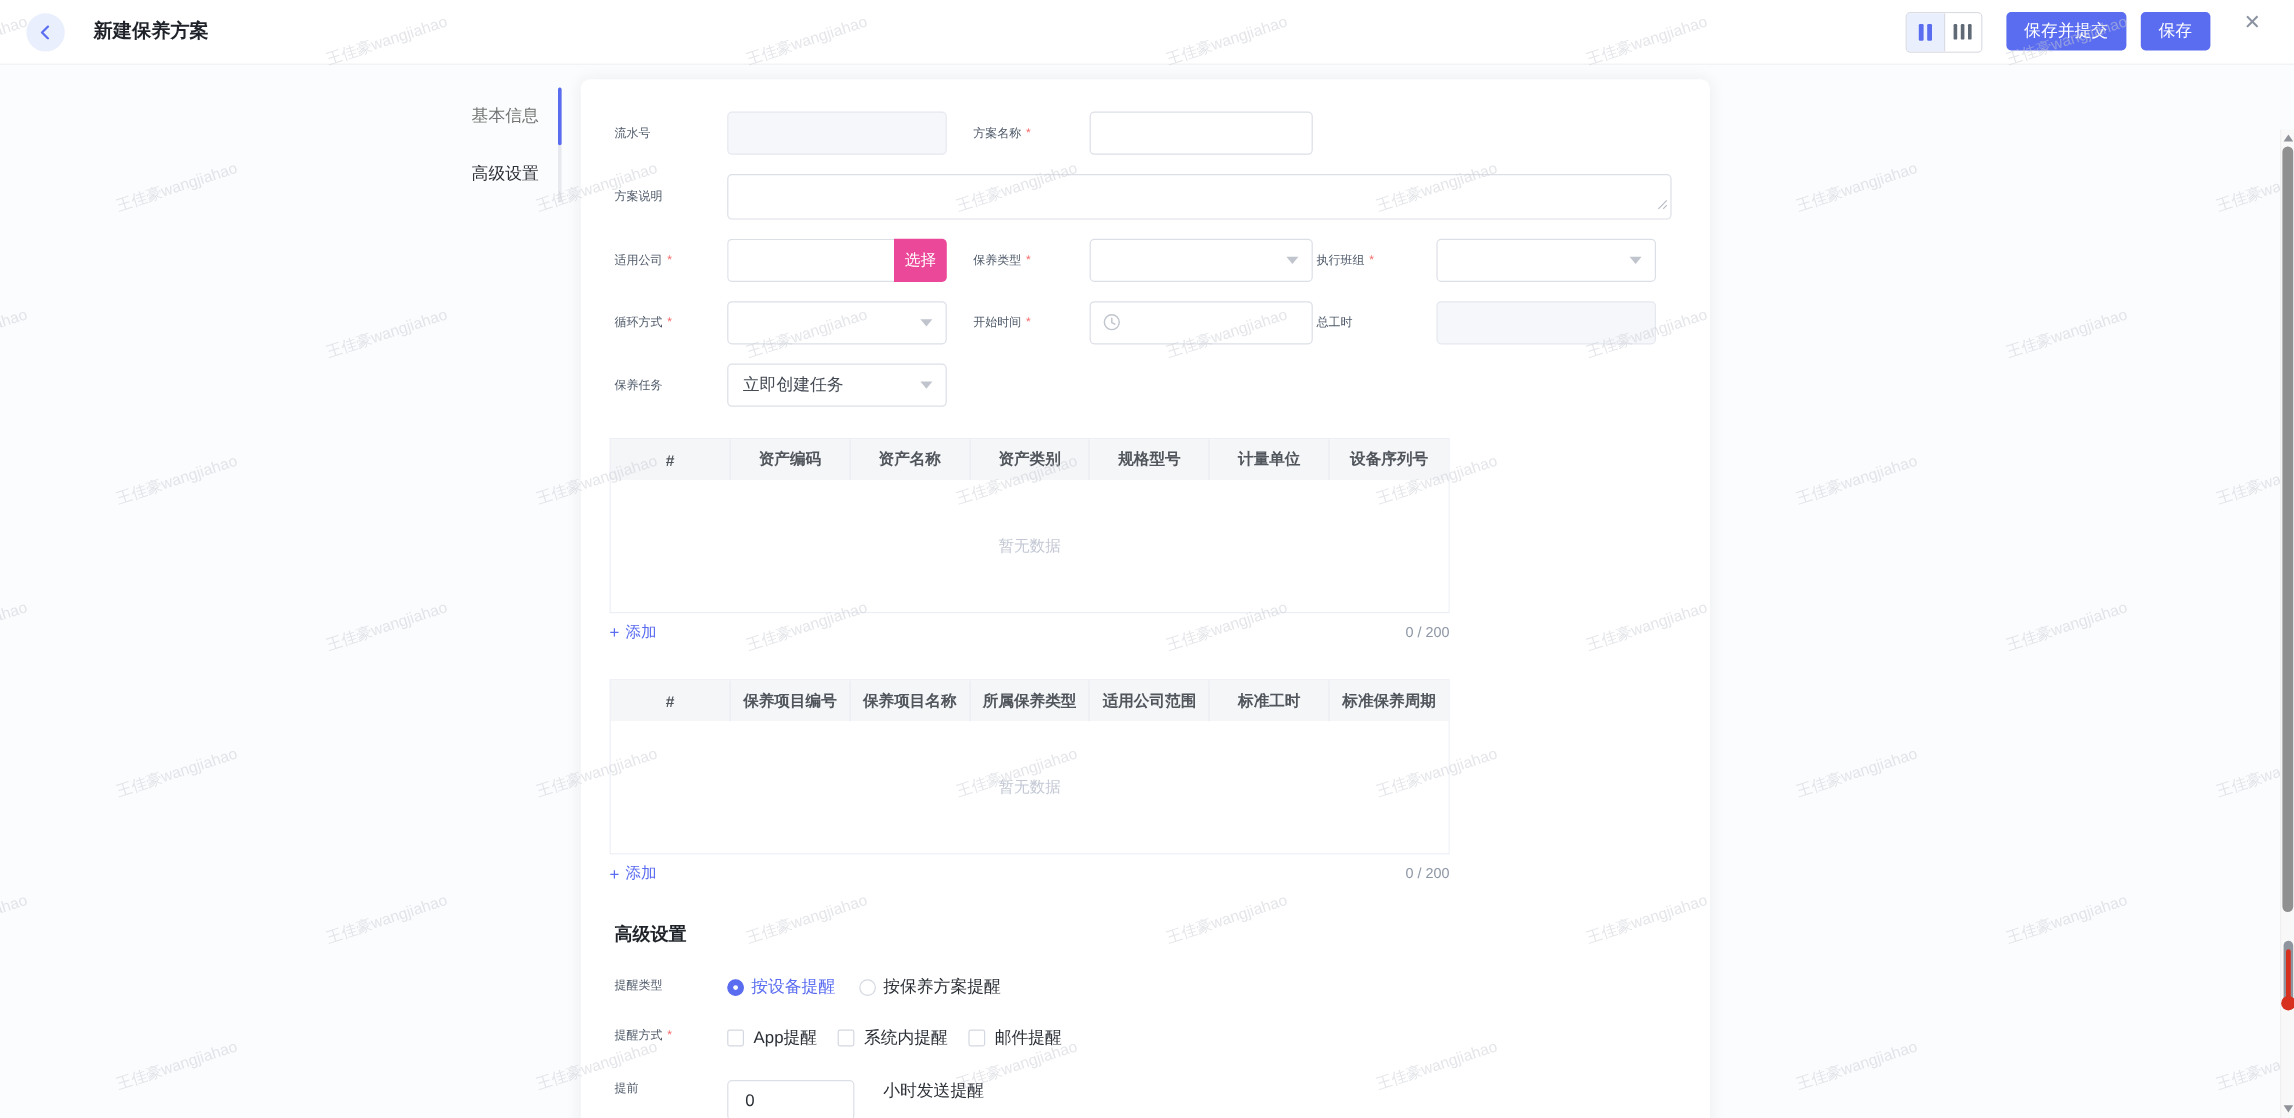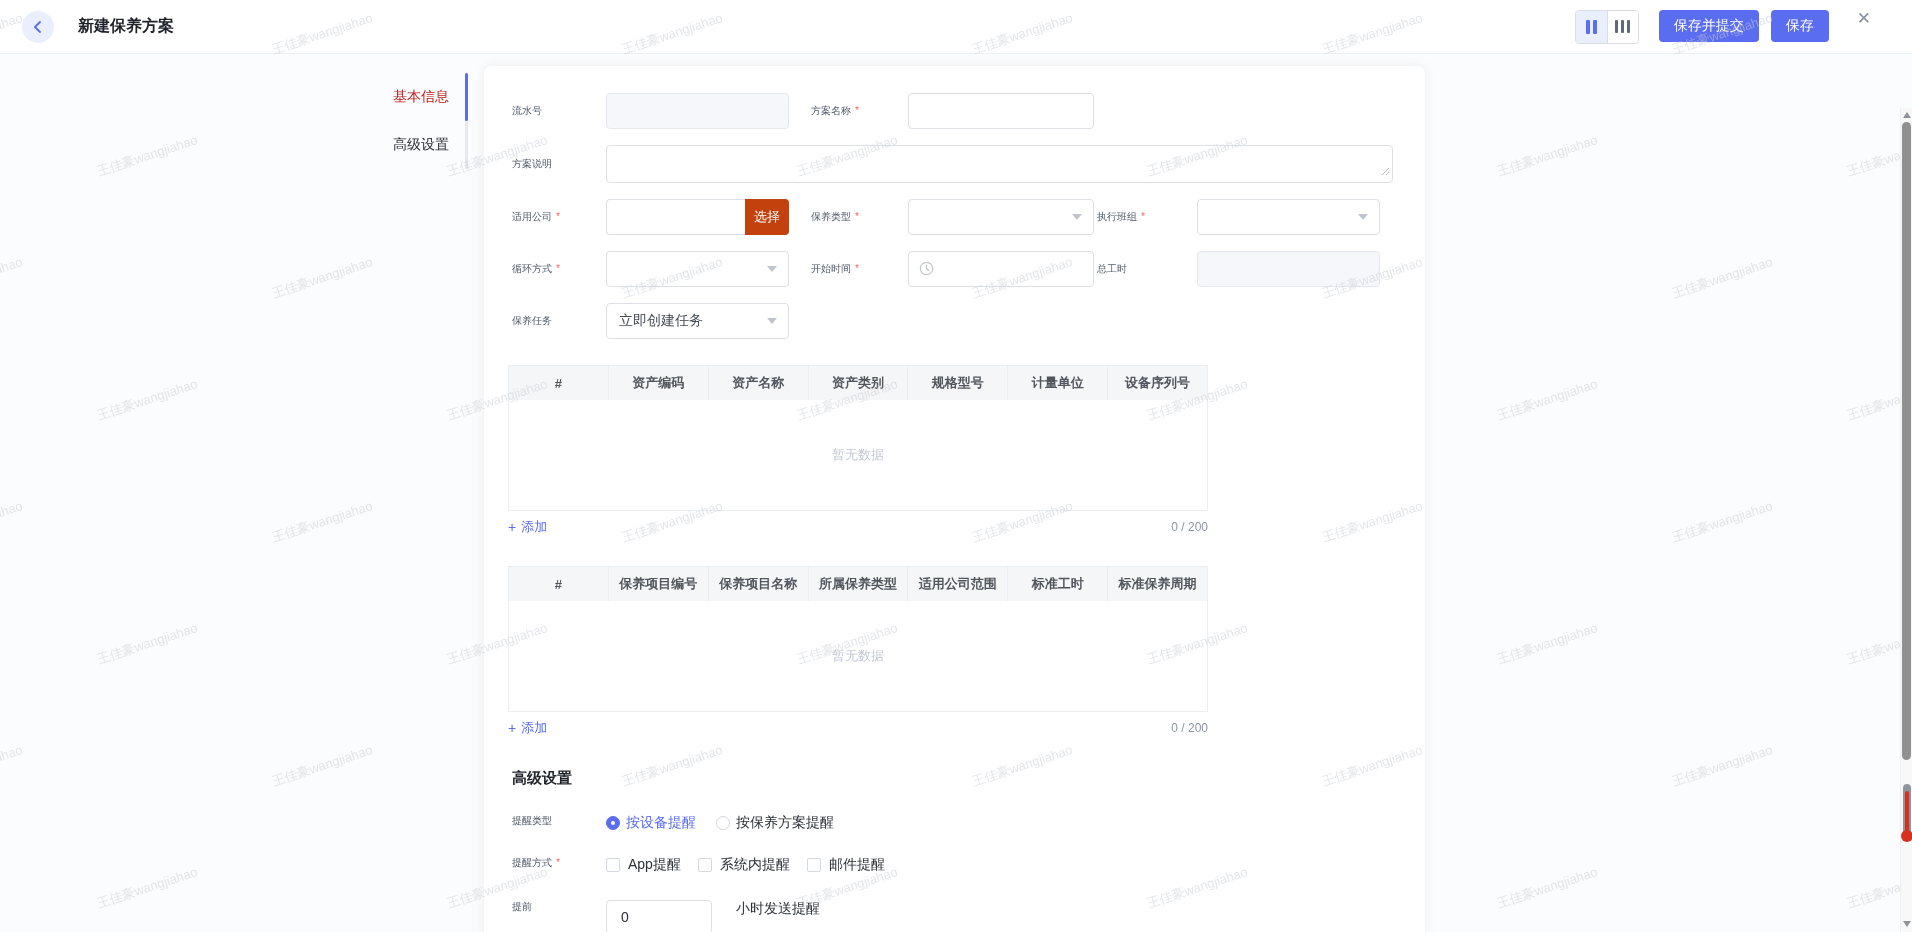--- a/index.html
+++ b/index.html
@@ -2,21 +2,21 @@
 <html><head>
 <meta charset="utf-8">
 <style>
   * { margin:0; padding:0; box-sizing:border-box; }
   html,body { width:1912px; height:932px; }
   body { font-family:"Liberation Sans","DejaVu Sans",sans-serif; background:#fff; color:#1f2329; }
   .page { position:relative; width:1912px; height:932px; overflow:hidden; background:#fff; }
 
   
   .hdr { position:absolute; top:0; left:0; right:0; height:54px; background:#fff;
-         border-bottom:1px solid #f0f1f3; display:flex; align-items:center; padding:0 41px 0 22px; z-index:40; }
+         border-bottom:1px solid #f0f1f3; display:flex; align-items:center; padding:0 28px 0 22px; z-index:40; }
   .back-btn { width:32px; height:32px; border-radius:50%; background:#e9effd; display:flex;
               align-items:center; justify-content:center; cursor:pointer; }
   .back-btn svg { display:block; }
   .hdr-title { margin-left:24px; font-size:16px; font-weight:700; color:#1f2329; }
   .hdr-right { margin-left:auto; display:flex; align-items:flex-start; }
   .seg-group { display:flex; border:1px solid #d9dce3; border-radius:4px; overflow:hidden; height:34px; }
   .seg { width:31px; height:32px; display:flex; align-items:center; justify-content:center; gap:3px;
          background:#fff; cursor:pointer; }
   .seg.active { background:#e9effd; }
   .seg + .seg { border-left:1px solid #d9dce3; }
@@ -28,21 +28,21 @@
   .btn.submit { margin-left:20px; }
   .btn.save { margin-left:12px; }
   .close-x { margin-left:28px; font-size:17px; color:#8a919f; cursor:pointer; line-height:1; }
 
   
   .content { position:absolute; top:54px; left:0; right:0; bottom:0; background:#fbfcfd; }
 
   
   .anchor-nav { position:absolute; left:393px; top:19px; width:60px; z-index:10; }
   .anchor-item { height:48px; display:flex; align-items:center; font-size:14px; color:#2b2f36; cursor:pointer; }
-  .anchor-item.active { color:#b91c1c; }
+  .anchor-item.active { color:#737373; }
   .anchor-rail { position:absolute; left:465px; top:19px; width:3px; height:96px; background:#e7e9ee; border-radius:2px; z-index:10; }
   .anchor-rail .ind { position:absolute; left:0; top:0; width:3px; height:48px; background:#5a6cf0; border-radius:2px; }
 
   
   .card { position:absolute; left:484px; top:12px; width:941px; height:880px; background:#fff;
           border-radius:8px 8px 0 0; box-shadow:0 0 12px rgba(30,40,60,.07);
           padding:27px 29px 0 28px; overflow:hidden; }
 
   .row { display:flex; align-items:center; margin-bottom:16px; }
   .lbl { width:94px; flex-shrink:0; font-size:10px; color:#4e5969; white-space:nowrap;font-family:Liberation Mono, monospace; }
@@ -59,21 +59,21 @@
          display:flex; align-items:center; padding:0 30px 0 12px; font-size:14px; color:#454b55; cursor:pointer; }
   .caret { position:absolute; right:11px; top:50%; margin-top:-3px; width:0; height:0;
            border-left:5px solid transparent; border-right:5px solid transparent; border-top:6px solid #c0c4cc; }
 
   .txtarea { position:relative; width:787px; height:38px; border:1px solid #dcdfe6; border-radius:4px; background:#fff; }
   .rz { position:absolute; right:2px; bottom:2px; }
 
   .ipt-group { display:flex; width:183px; }
   .ipt-group input { flex:1; min-width:0; height:36px; border:1px solid #dcdfe6; border-right:none;
                      border-radius:4px 0 0 4px; padding:0 10px; font-size:14px; font-family:inherit; outline:none; }
-  .ipt-group .grp-btn { width:44px; height:36px; border:none; border-radius:0 4px 4px 0; background:#c2410c;
+  .ipt-group .grp-btn { width:44px; height:36px; border:none; border-radius:0 4px 4px 0; background:#ec4899;
                         color:#fff; font-size:13px; cursor:pointer; font-family:inherit; }
 
   .date-ipt { position:relative; display:flex; align-items:center; padding-left:32px; }
   .clock { position:absolute; left:10px; top:50%; margin-top:-8px; }
 
   
   .tbl-wrap { margin-left:-4px; }
   .tbl { width:700px; border:1px solid #ebeef5; }
   .tbl-head { display:flex; height:34px; background:#f5f6f8; }
   .th { flex:1; display:flex; align-items:center; justify-content:center; font-size:13px; font-weight:700;

